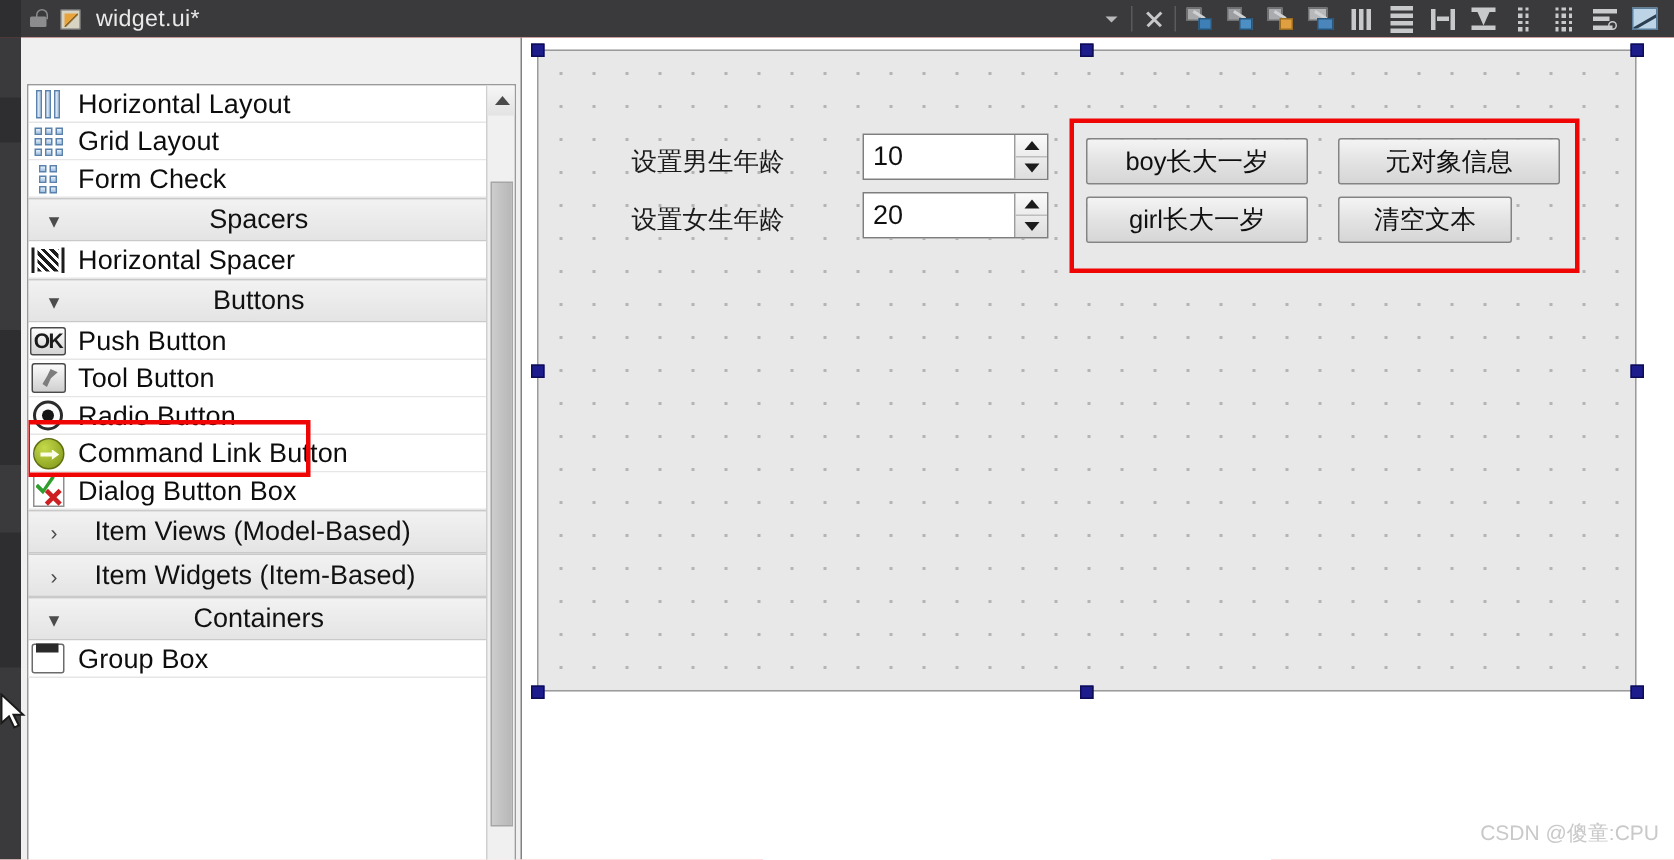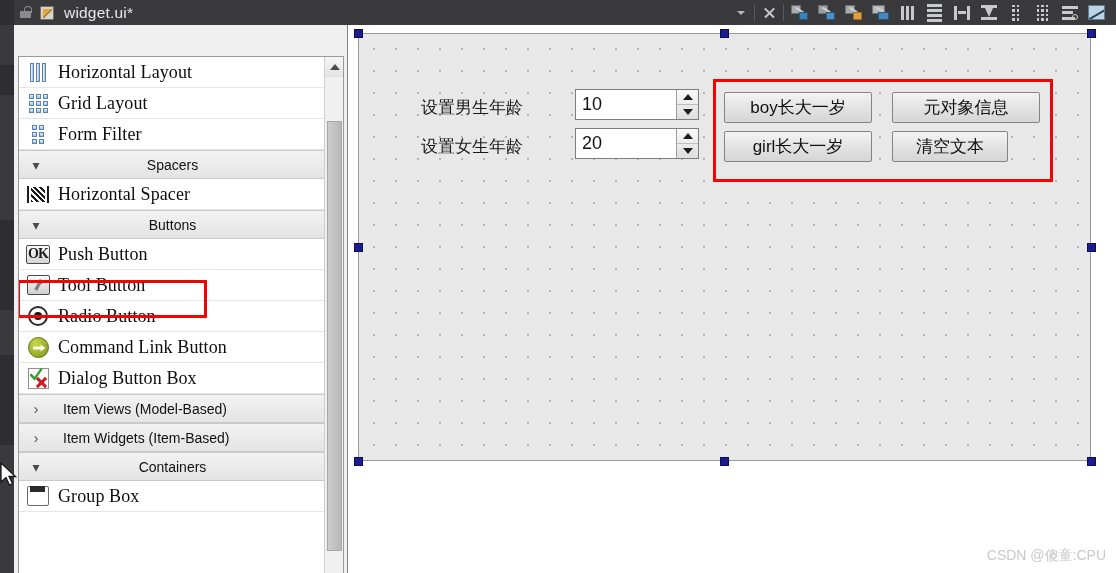--- a/index.html
+++ b/index.html
@@ -186,26 +186,25 @@
     width: 326px; height: 540px;
     background: #ffffff;
     border: 1px solid #9a9a9a;
     overflow: hidden;
   }
   .tree-scroll-area {
     position: absolute; left: 0; top: 0; width: 307px; height: 100%;
   }
   .row {
     position: relative;
-    height: 31px;
+    height: 25px;
     display: flex; align-items: center;
-    padding-left: 6px;
+    padding-left: 0;
     background: #ffffff;
     border-bottom: 1px solid #e6e6e6;
-    font-family: Liberation Serif, serif;
   }
   .row .ico {
     width: 26px; height: 24px; flex: none;
     display: flex; align-items: center; justify-content: center;
     margin-right: 7px;
   }
   .row .lbl {
     font-size: 18px; color: #0d0d0d; letter-spacing: 0.1px;
     white-space: nowrap;
   }
@@ -216,21 +215,21 @@
     border-bottom: 1px solid #c9c9c9;
     display: flex; align-items: center;
     position: relative;
   }
   .grouprow .chev {
     width: 26px; text-align: center; color: #4c4c4c; font-size: 14px; flex: none;
     margin-left: 4px;
   }
   .grouprow .gl {
     position: absolute; left: 0; right: 0; text-align: center;
-    font-size: 14px; color: #111; pointer-events: none;
+    font-size: 18px; color: #111; pointer-events: none;
   }
   .grouprow.left-al .gl { text-align: left; left: 44px; }
 
   
   .wi { position: relative; }
   .wi-hlayout { display: flex; gap: 2px; align-items: center; }
   .wi-hlayout i {
     display: block; width: 4px; height: 19px;
     background: linear-gradient(to right,#eef4fb,#a9c6e4);
     border: 1px solid #5b82ad;
@@ -601,21 +600,21 @@
           <span class="ico">
             <span class="wi wi-form">
                 <i></i>
                 <i></i>
                 <i></i>
                 <i></i>
                 <i></i>
                 <i></i>
               </span>
           </span>
-          <span class="lbl">Form Filter</span>
+          <span class="lbl">Form Check</span>
         </div>
 
         <div class="grouprow">
           <span class="chev">▾</span>
           <span class="gl">Spacers</span>
         </div>
 
         <div class="row">
           <span class="ico">
             <span class="wi wi-hspacer"></span>

